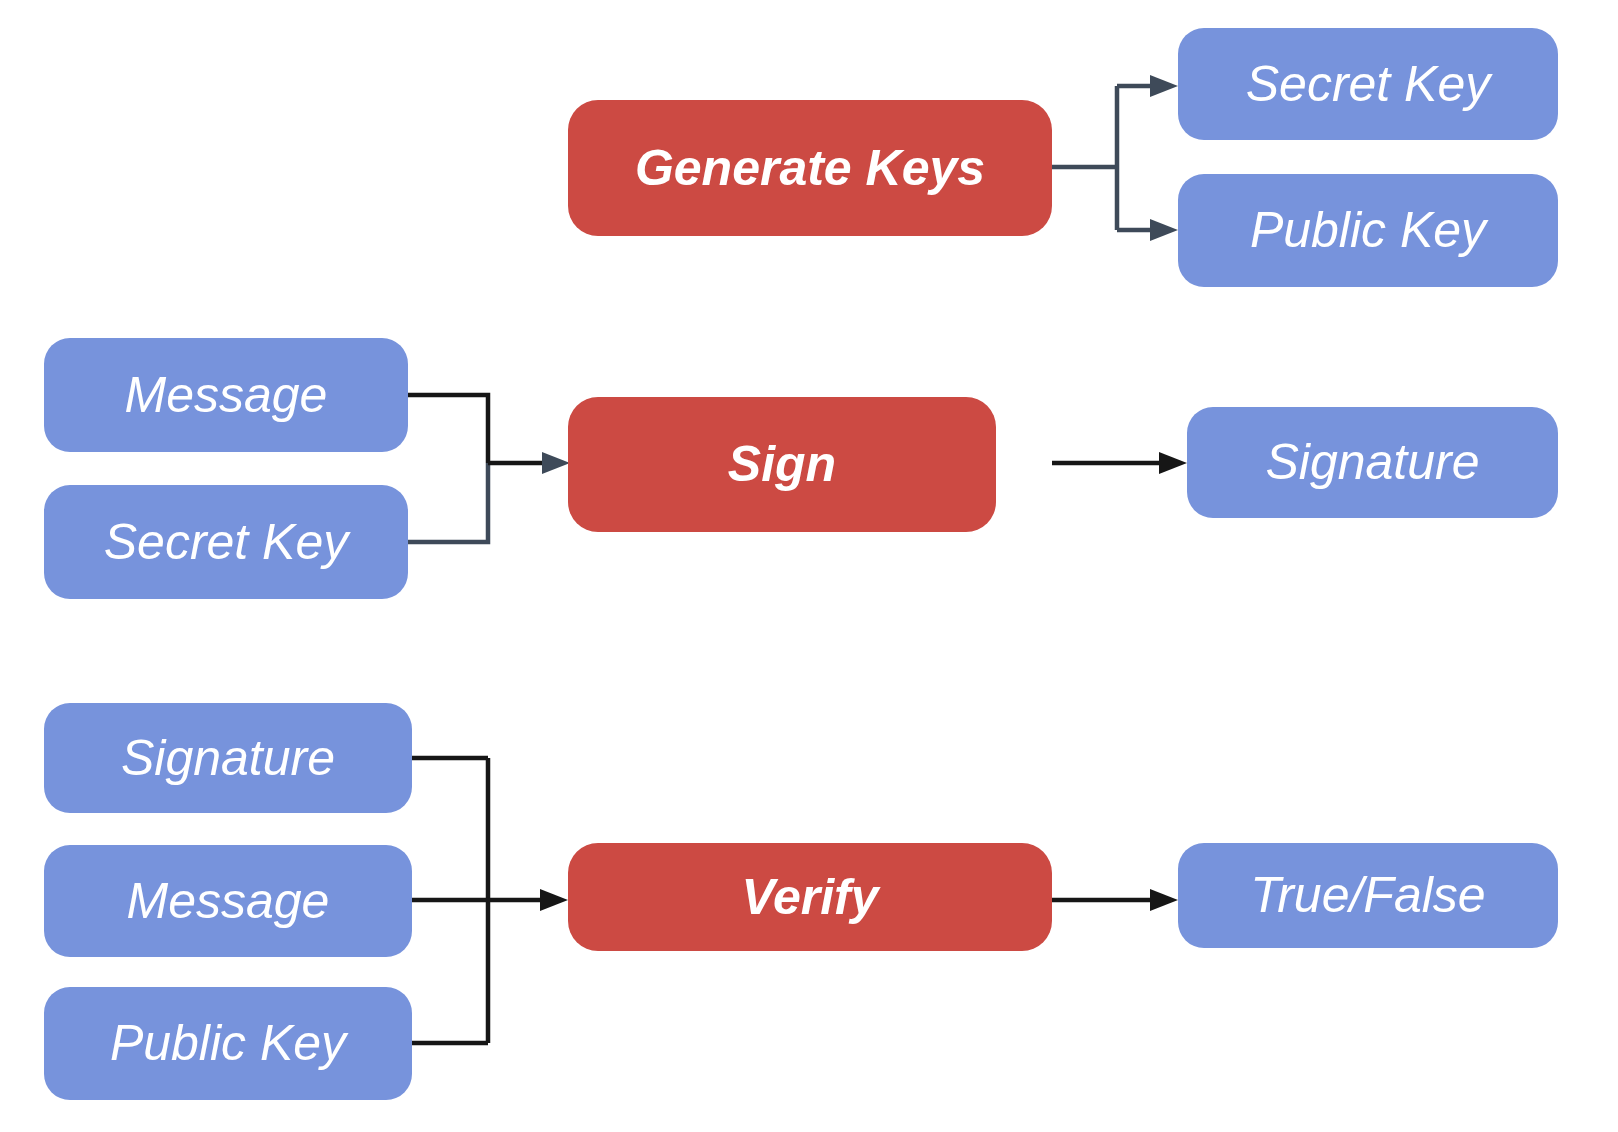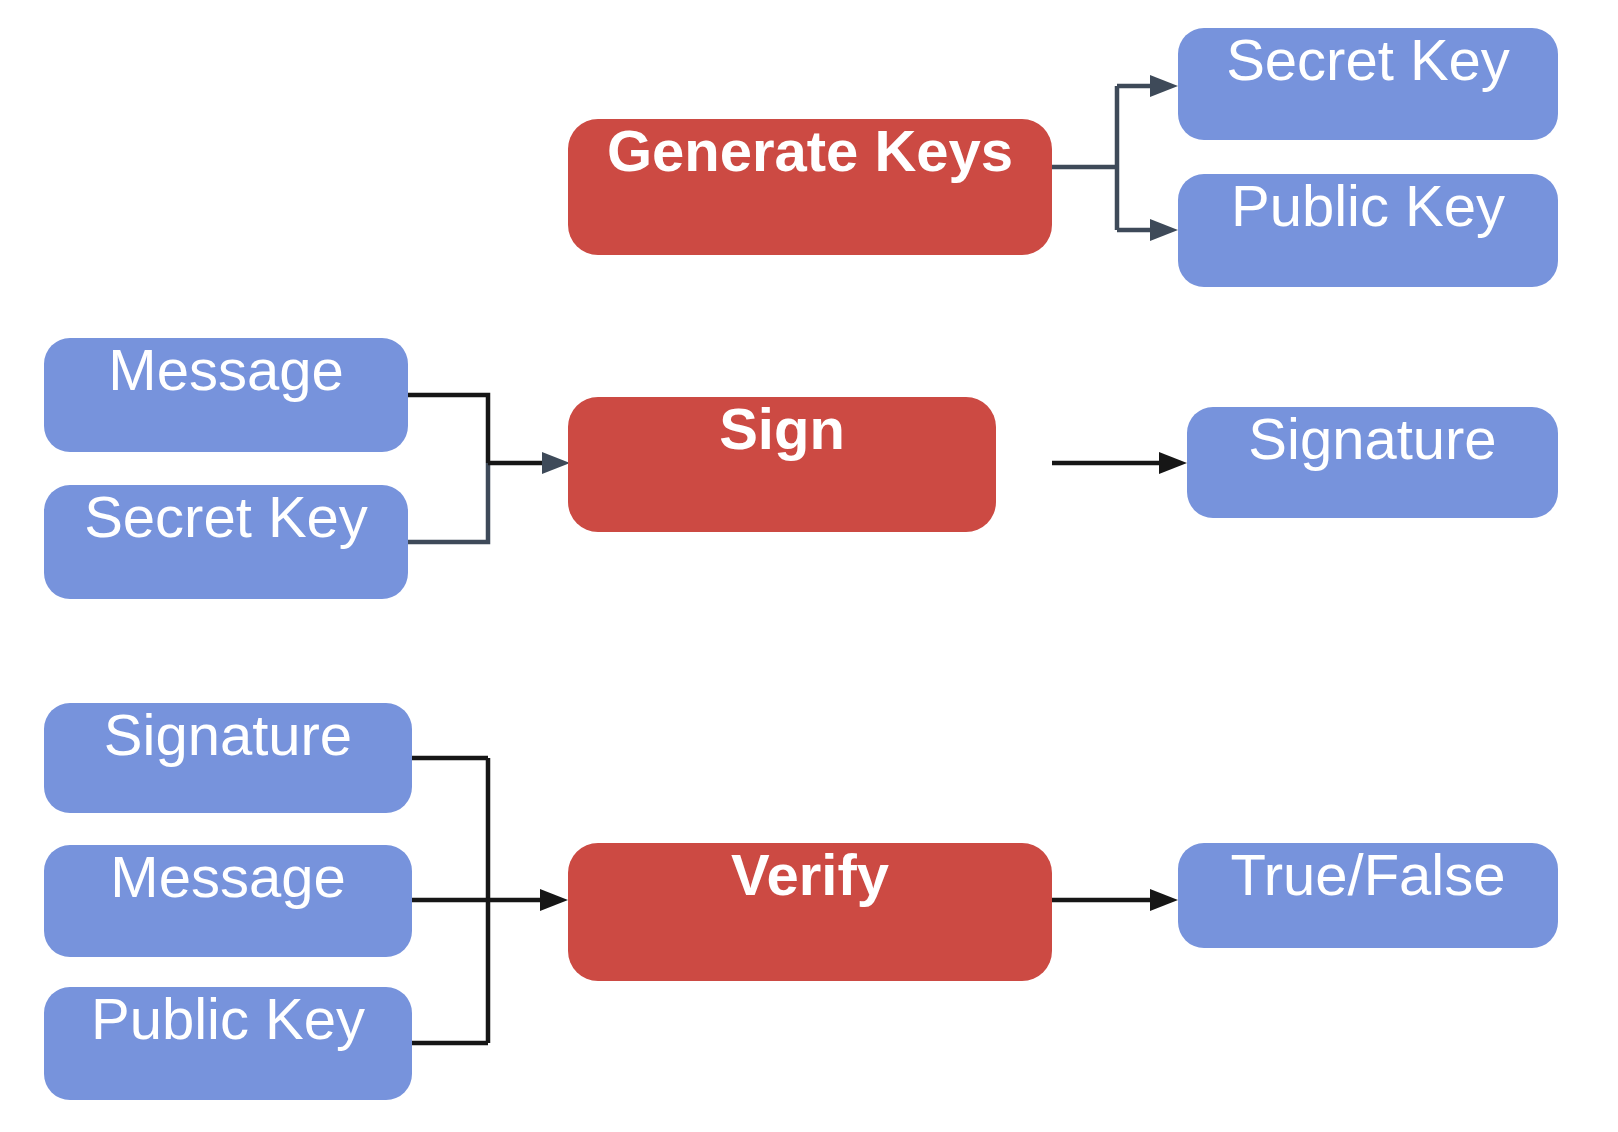--- a/index.html
+++ b/index.html
@@ -27,52 +27,53 @@
     fill: none;
     stroke-width: 4.5px;
   }
   .wire.slate { stroke: var(--connector-slate, #3E4A59); }
   .wire.black { stroke: var(--connector-black, #161616); }
   .head.slate { fill: var(--connector-slate, #3E4A59); stroke: none; }
   .head.black { fill: var(--connector-black, #161616); stroke: none; }
   .node {
     position: absolute;
     display: flex;
-    align-items: flex-start;
+    align-items: center;
     justify-content: center;
     text-align: center;
     color: var(--label-text, #ffffff);
-    font-size: 58px;
+    font-size: 50px;
     line-height: 1.1;
     box-sizing: border-box;
+    font-style: italic;
   }
   .node.process {
     background: var(--process-fill, #CC4A43);
     border-radius: 30px;
     font-weight: bold;
   }
   .node.data {
     background: var(--data-fill, #7793DC);
     border-radius: 26px;
     font-weight: normal;
   }
   
-  .n-generate-keys { left: 568px; top: 100px; width: 484px; height: 136px; margin-top: 19px; }
+  .n-generate-keys { left: 568px; top: 100px; width: 484px; height: 136px; }
   .n-secret-key-out { left: 1178px; top: 28px;  width: 380px; height: 112px; }
   .n-public-key-out { left: 1178px; top: 174px; width: 380px; height: 113px; }
   
   .n-message-sign    { left: 44px;  top: 338px; width: 364px; height: 114px; }
   .n-secret-key-sign { left: 44px;  top: 485px; width: 364px; height: 114px; }
   .n-sign            { left: 568px; top: 397px; width: 428px; height: 135px; }
   .n-signature-out   { left: 1187px; top: 407px; width: 371px; height: 111px; }
   
   .n-signature-verify  { left: 44px;  top: 703px; width: 368px; height: 110px; }
   .n-message-verify    { left: 44px;  top: 845px; width: 368px; height: 112px; }
   .n-public-key-verify { left: 44px;  top: 987px; width: 368px; height: 113px; }
-  .n-verify            { left: 568px; top: 843px; width: 484px; height: 138px; }
+  .n-verify            { left: 568px; top: 843px; width: 484px; height: 108px; }
   .n-true-false-out    { left: 1178px; top: 843px; width: 380px; height: 105px; }
 </style>
 </head>
 <body>
 
 <div class="canvas">
 
   <svg class="wires" viewBox="0 0 1618 1132" xmlns="http://www.w3.org/2000/svg">
 
     <path class="wire slate" d="M 1052 167 L 1117 167"></path>

